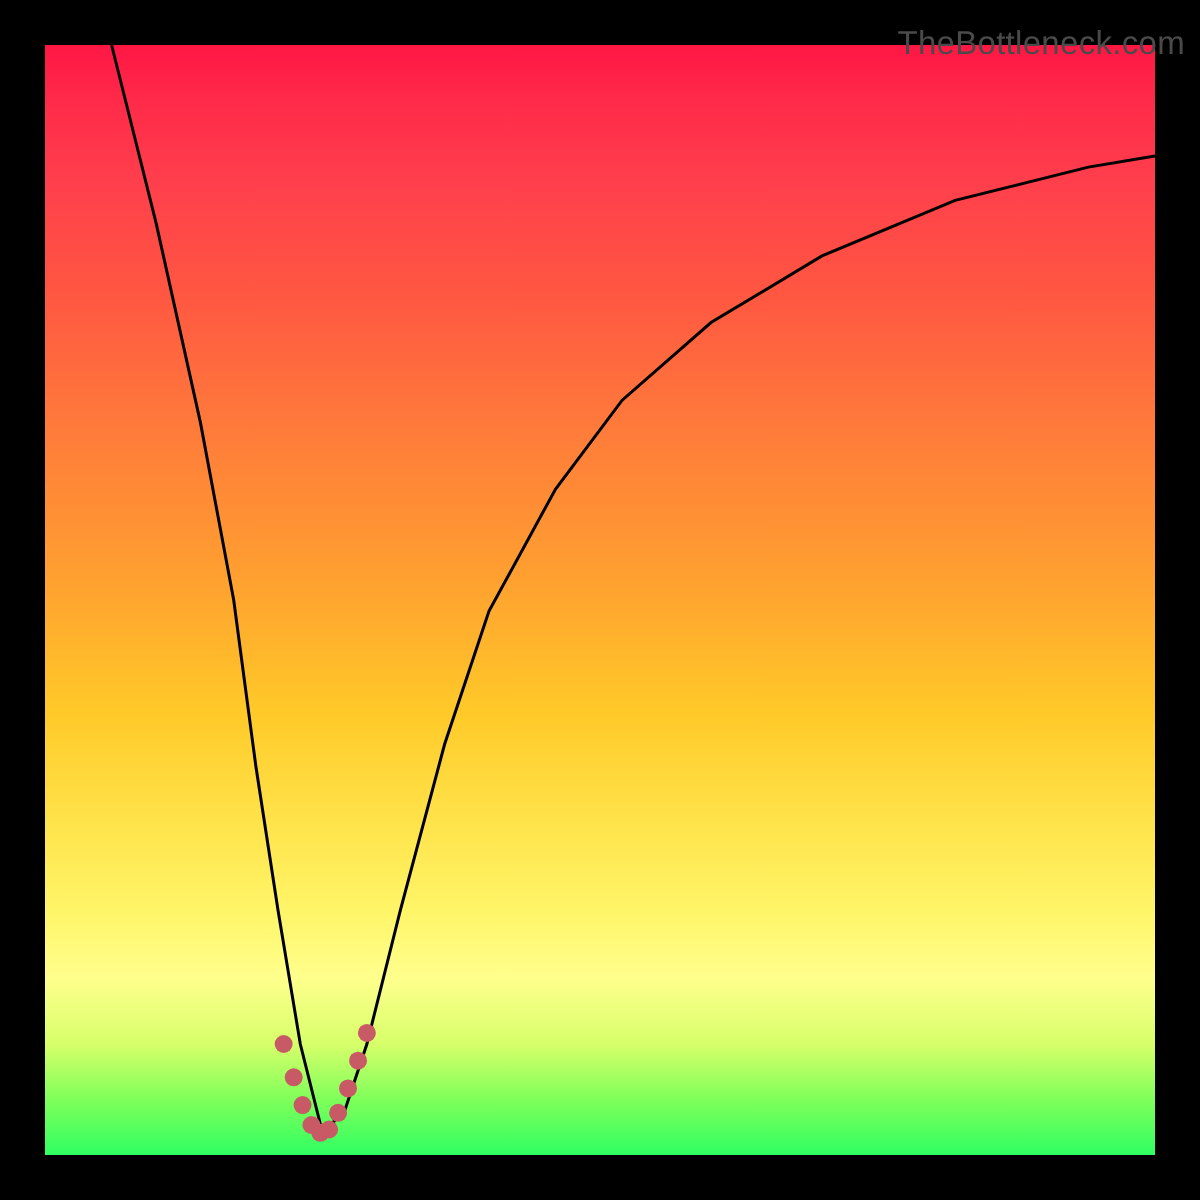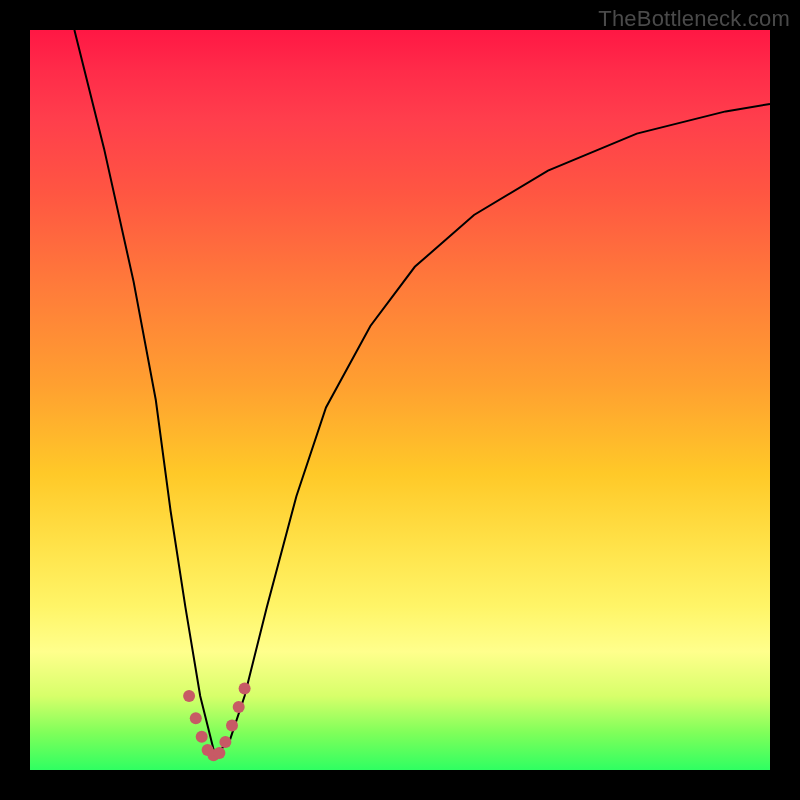--- a/index.html
+++ b/index.html
@@ -27,21 +27,21 @@
       #ffc928 60%,
       #ffe34a 70%,
       #fff568 78%,
       #ffff8c 84%,
       #d7ff6a 90%,
       #7fff5a 95%,
       #2fff62 100%);
   }
   .watermark {
     position: absolute;
-    top: 6px;
+    top: 16px;
     right: 10px;
     font-size: 22px;
     color: #4a4a4a;
     letter-spacing: 0.2px;
     font-weight: 500;
     user-select: none;
   }
   svg.curve {
     position: absolute;
     left: 0; top: 0;

